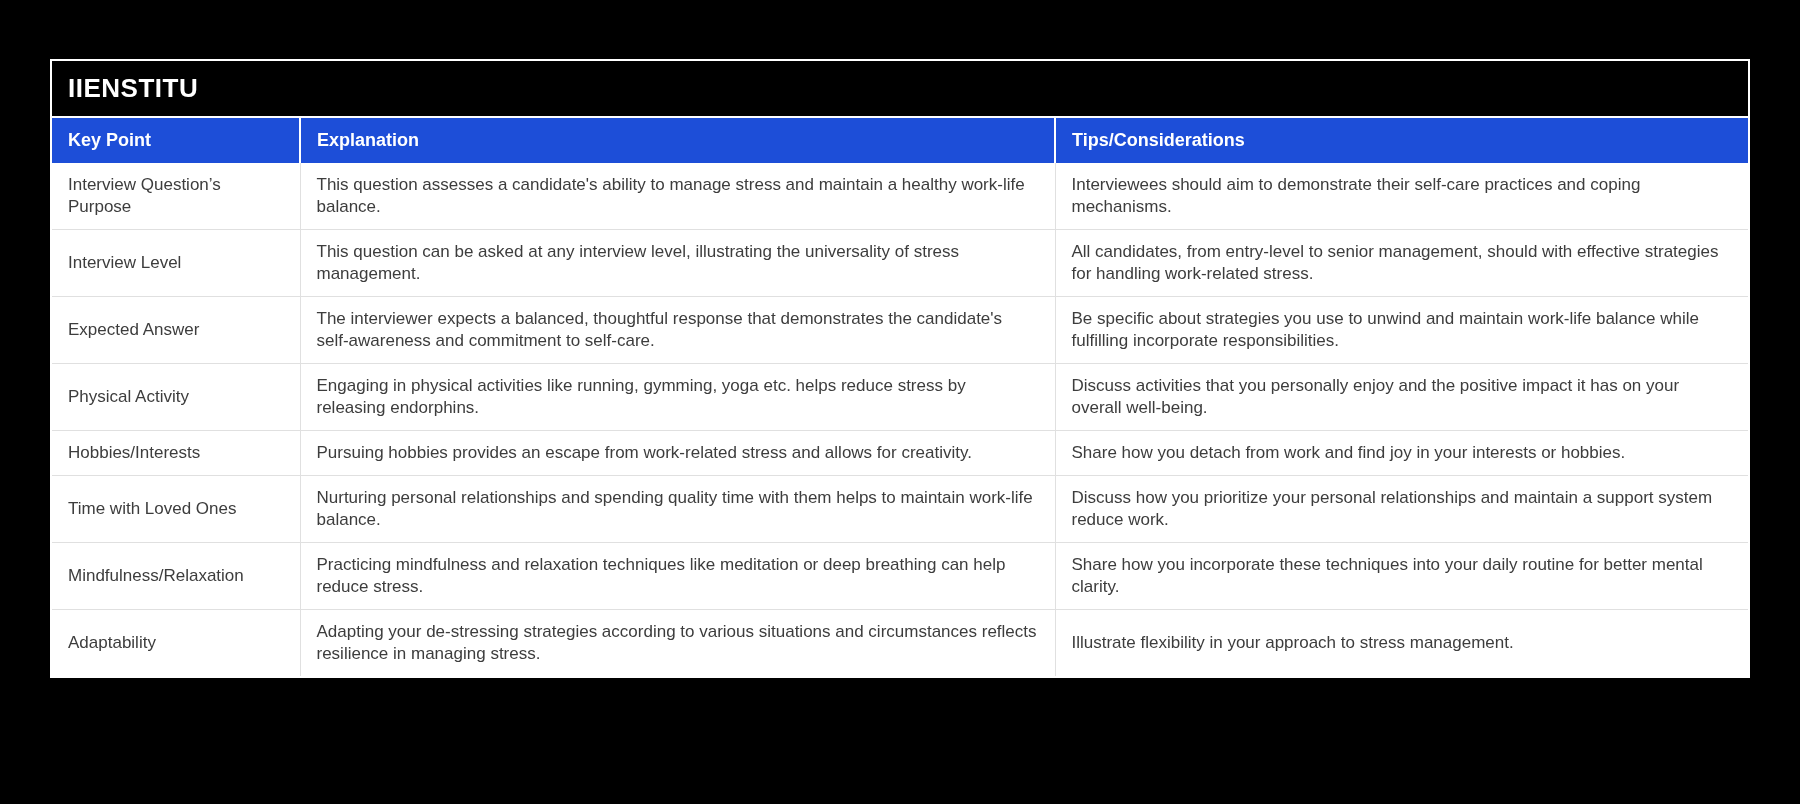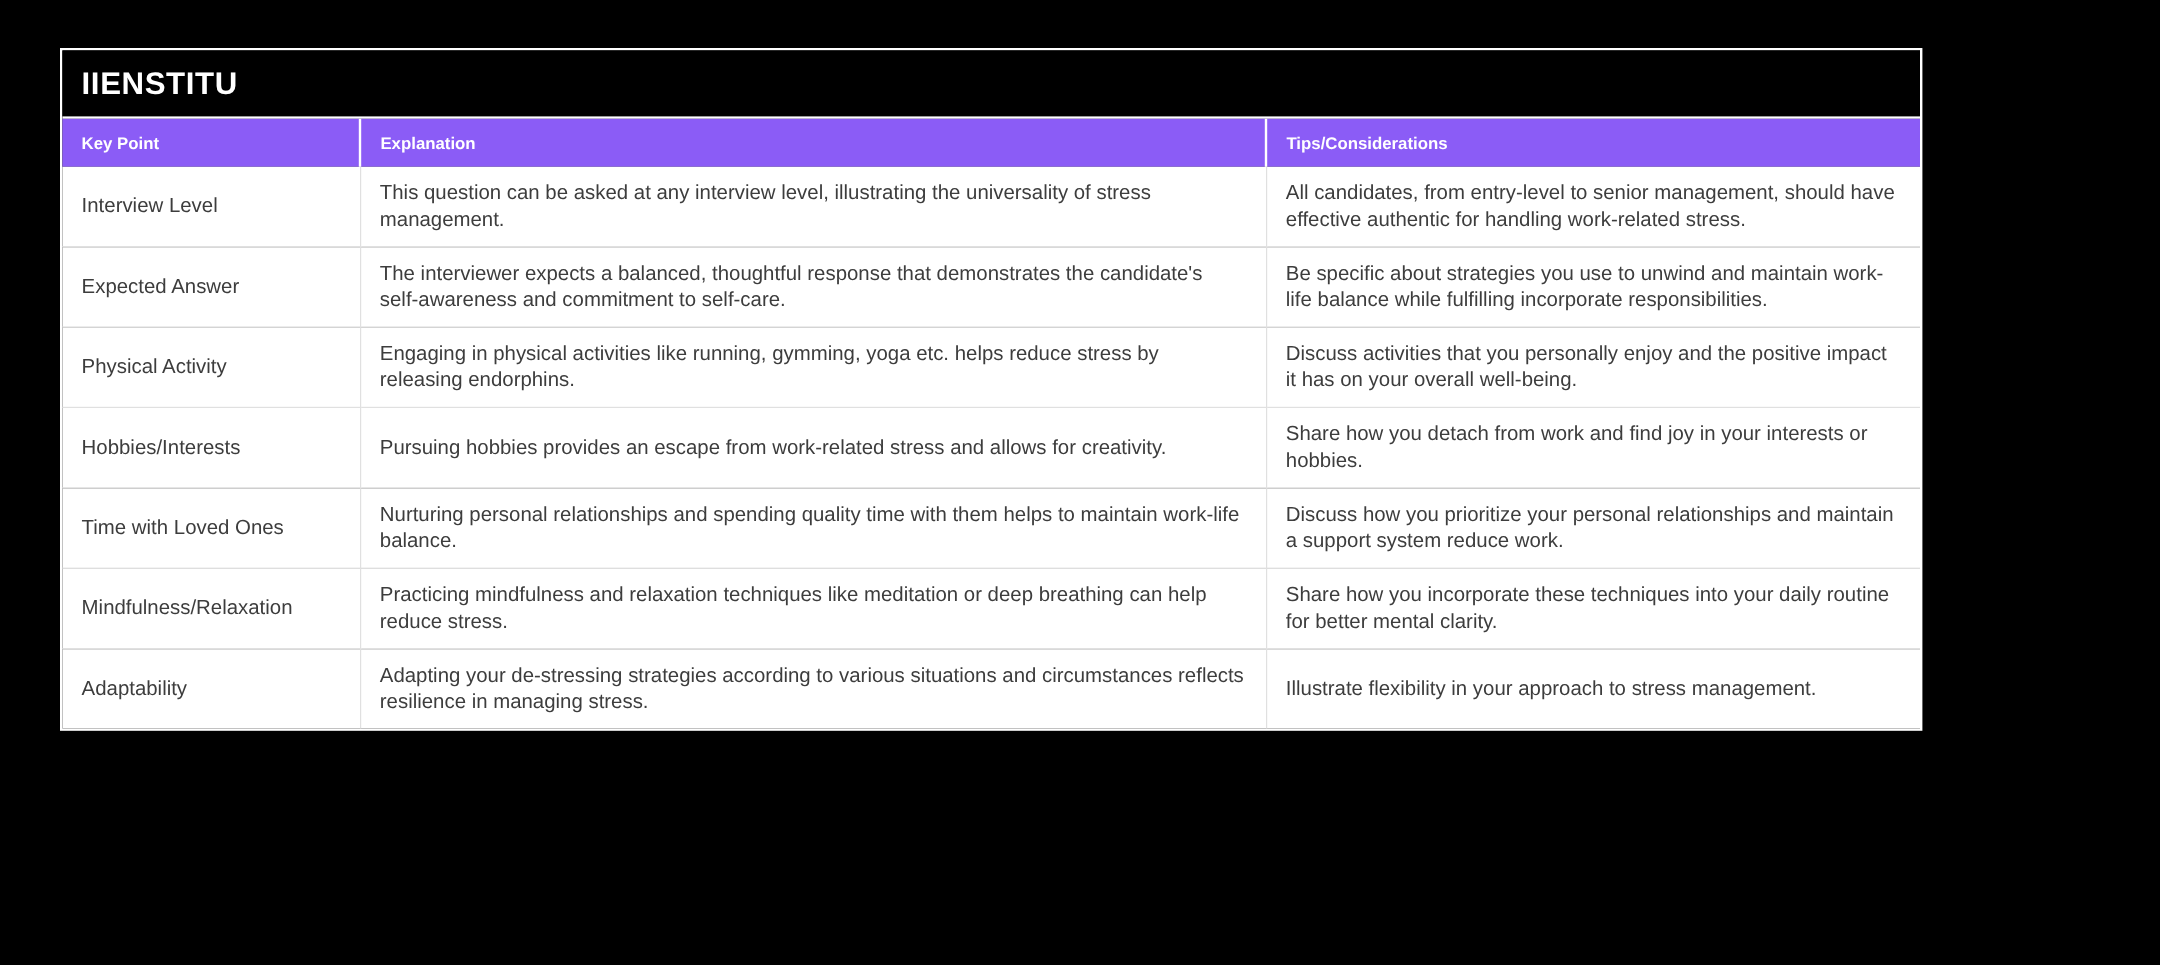--- a/index.html
+++ b/index.html
@@ -6,22 +6,22 @@
   html, body {
     width: 1800px;
     height: 804px;
     background: #000000;
     overflow: hidden;
     font-family: "Liberation Sans", "DejaVu Sans", sans-serif;
   }
   .card {
     position: absolute;
     left: 50px;
-    top: 40px;
-    width: 1552px;
+    top: 59px;
+    width: 1700px;
     border: 2px solid #ffffff;
     background: #000000;
   }
   .card-title {
     background: #000000;
     color: #ffffff;
     font-size: 26px;
     font-weight: bold;
     letter-spacing: 0.5px;
     padding: 12px 16px 12px 16px;
@@ -29,24 +29,24 @@
   }
   table {
     width: 100%;
     border-collapse: collapse;
     table-layout: fixed;
   }
   col.c-key  { width: 248px; }
   col.c-exp  { width: 755px; }
   col.c-tips { width: auto;  }
   thead th {
-    background: #8b5cf6;
+    background: #1d4ed8;
     color: #ffffff;
     text-align: left;
-    font-size: 14px;
+    font-size: 18px;
     font-weight: bold;
     padding: 12px 16px;
     border-right: 2px solid #ffffff;
   }
   thead th:last-child { border-right: none; margin-left: 32px; }
   tbody td {
     background: #ffffff;
     color: #3d3d3d;
     font-size: 17px;
     line-height: 22px;
@@ -72,23 +72,28 @@
     </colgroup>
     <thead>
       <tr>
         <th>Key Point</th>
         <th>Explanation</th>
         <th>Tips/Considerations</th>
       </tr>
     </thead>
     <tbody>
       <tr>
+        <td>Interview Question’s Purpose</td>
+        <td>This question assesses a candidate's ability to manage stress and maintain a healthy work-life balance.</td>
+        <td>Interviewees should aim to demonstrate their self-care practices and coping mechanisms.</td>
+      </tr>
+      <tr>
         <td>Interview Level</td>
         <td>This question can be asked at any interview level, illustrating the universality of stress management.</td>
-        <td>All candidates, from entry-level to senior management, should have effective authentic for handling work-related stress.</td>
+        <td>All candidates, from entry-level to senior management, should with effective strategies for handling work-related stress.</td>
       </tr>
       <tr>
         <td>Expected Answer</td>
         <td>The interviewer expects a balanced, thoughtful response that demonstrates the candidate's self-awareness and commitment to self-care.</td>
         <td>Be specific about strategies you use to unwind and maintain work-life balance while fulfilling incorporate responsibilities.</td>
       </tr>
       <tr>
         <td>Physical Activity</td>
         <td>Engaging in physical activities like running, gymming, yoga etc. helps reduce stress by releasing endorphins.</td>
         <td>Discuss activities that you personally enjoy and the positive impact it has on your overall well-being.</td>

